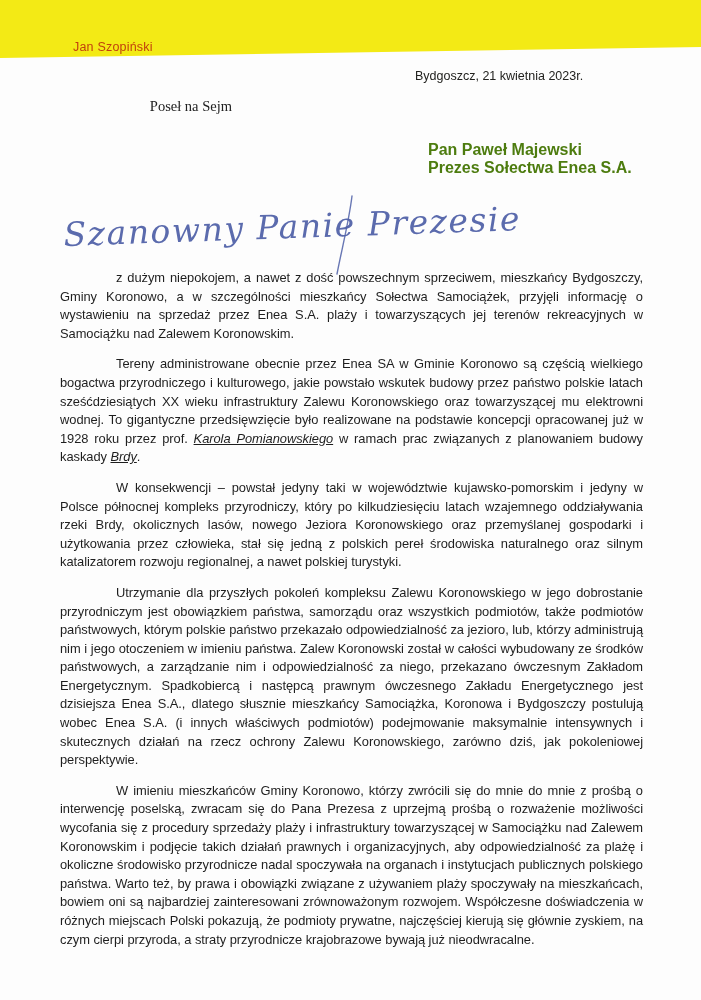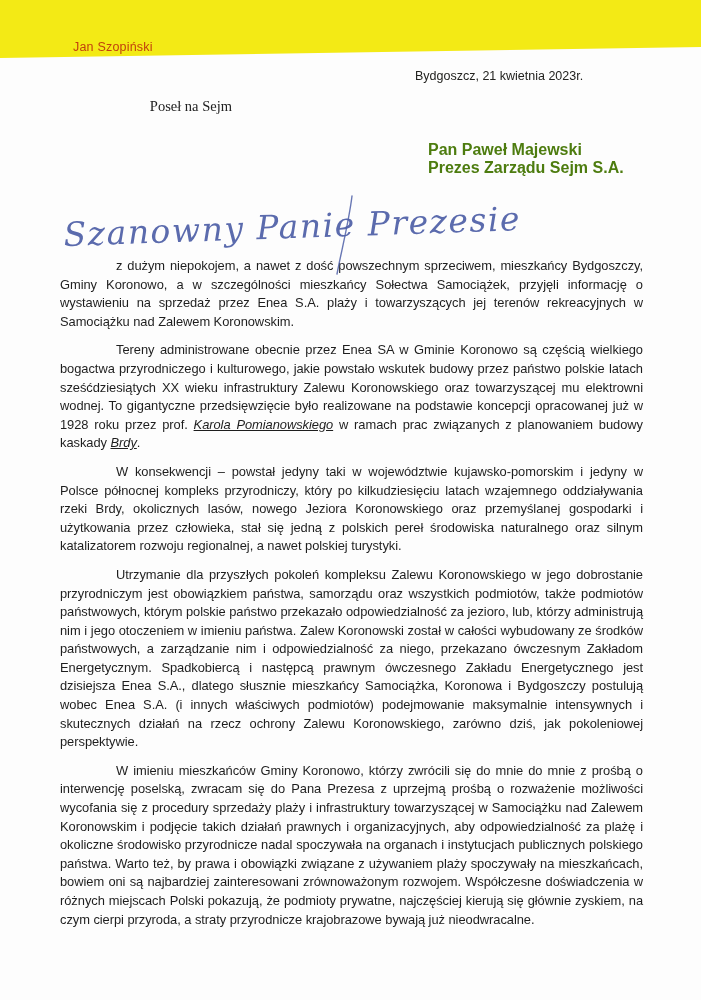--- a/index.html
+++ b/index.html
@@ -37,21 +37,21 @@
     font-size:16px;font-weight:bold;line-height:18px;color:#4d7c0f;margin-left:13px;
   }
   .salutation-svg{
     position:absolute;left:50px;top:186px;width:500px;height:110px;
     pointer-events:none;z-index:3;
   }
   .body-text{
     position:absolute;left:60px;top:257px;width:583px;
   }
   .body-text p{
-    margin:0 0 10px 0;
+    margin:12px 0 10px 0;
     text-indent:56px;
     font-size:12.9px;line-height:18.6px;
     letter-spacing:-0.05px;
     text-align:justify;
     color:#1e1e1e;
   }
   .u{text-decoration:underline;font-style:italic;}
 </style>
 </head>
 <body>
@@ -63,21 +63,21 @@
   <div class="lh-name">Jan Szopiński</div>
 
   <div class="dateline">Bydgoszcz, 21 kwietnia 2023r.</div>
 
   <div class="sender">
     <div>Poseł na Sejm</div>
   </div>
 
   <div class="recipient">
     <div>Pan Paweł Majewski</div>
-    <div>Prezes Zarządu Sejm S.A.</div>
+    <div>Prezes Sołectwa Enea S.A.</div>
   </div>
 
   <svg class="salutation-svg" viewBox="0 0 500 110" xmlns="http://www.w3.org/2000/svg">
     <path d="M302,10 C299,35 292,62 287,88" fill="none" stroke="#4e5fa7" stroke-width="1.4" stroke-linecap="round" opacity="0.85"></path>
     <text x="14" y="60" transform="rotate(-2 14 60)" font-family="DejaVu Serif, serif" font-style="italic" font-size="33" letter-spacing="1.5" fill="#4e5fa7" opacity="0.92">Szanowny Panie Prezesie</text>
   </svg>
 
   <div class="body-text">
     <p>z dużym niepokojem, a nawet z dość powszechnym sprzeciwem, mieszkańcy Bydgoszczy, Gminy Koronowo, a w szczególności mieszkańcy Sołectwa Samociążek, przyjęli informację o wystawieniu na sprzedaż przez Enea S.A. plaży i towarzyszących jej terenów rekreacyjnych w Samociążku nad Zalewem Koronowskim.</p>
     <p><span>Tereny administrowane obecnie przez Enea SA  w Gminie Koronowo są częścią wielkiego bogactwa przyrodniczego i kulturowego, jakie powstało wskutek budowy przez państwo polskie latach sześćdziesiątych XX wieku infrastruktury  Zalewu Koronowskiego oraz towarzyszącej mu  elektrowni wodnej. To gigantyczne przedsięwzięcie było realizowane na podstawie koncepcji opracowanej już w 1928 roku   przez prof. </span><span class="u">Karola Pomianowskiego</span><span>  w ramach prac związanych z planowaniem budowy kaskady </span><span class="u">Brdy</span><span>.</span></p>

